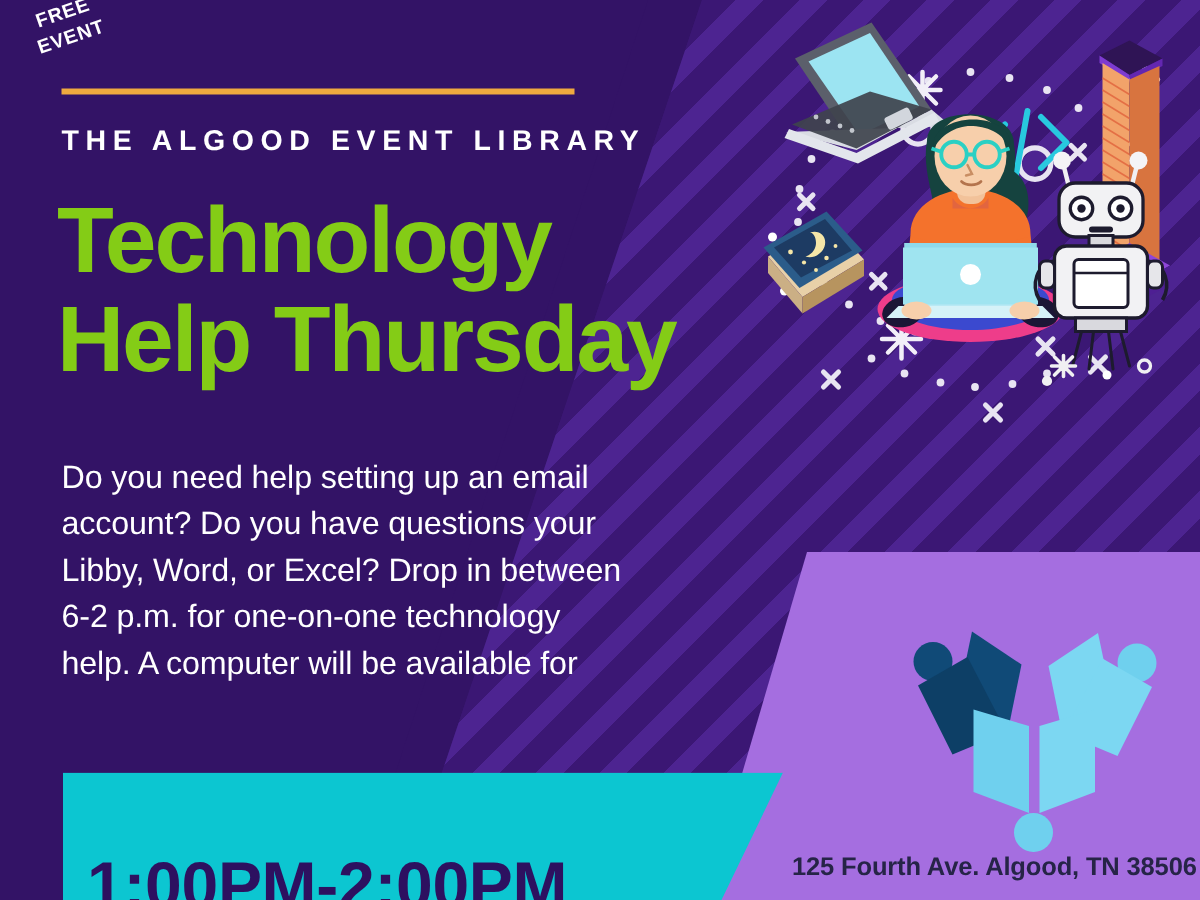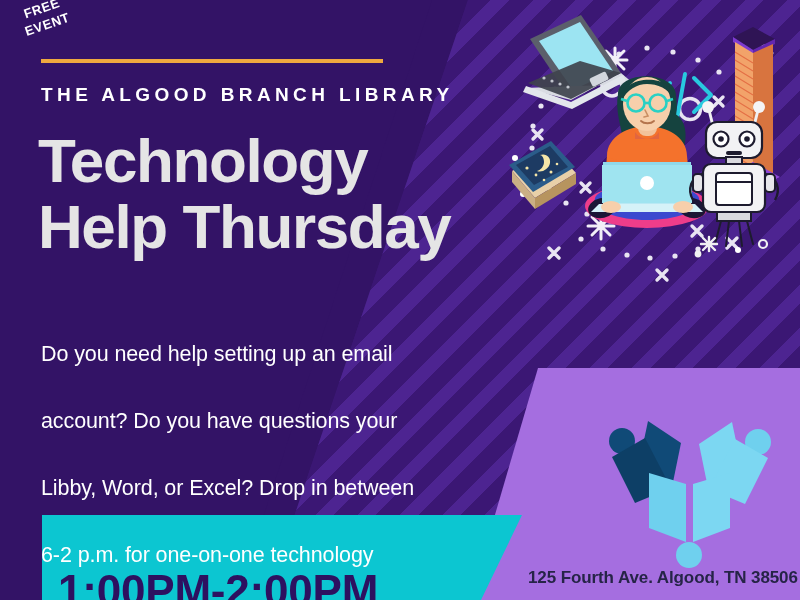--- a/index.html
+++ b/index.html
@@ -99,39 +99,39 @@
     font-size: 19px;
     font-weight: bold;
     letter-spacing: 4.4px;
     white-space: nowrap;
   }
   .headline {
     position: absolute;
     left: 38px;
     top: 128px;
     width: 480px;
-    color: #e5e5e5;
+    color: #84cc16;
     font-size: 62px;
     font-weight: bold;
     line-height: 66px;
     letter-spacing: -1.4px;
   }
   .headline .line { display: block; }
 
   .body-copy {
     position: absolute;
     left: 41px;
     top: 303px;
     width: 425px;
     color: #ffffff;
     font-size: 21.5px;
     line-height: 31px;
     letter-spacing: -0.1px;
   }
-  .body-copy .line { display: block; white-space: nowrap; margin-top: 36px; }
+  .body-copy .line { display: block; white-space: nowrap; }
 
   .event-date {
     position: absolute;
     left: 60px;
     top: 524px;
     color: #2d1160;
     font-size: 24px;
     font-weight: bold;
     letter-spacing: 0.6px;
     white-space: nowrap;
@@ -173,32 +173,33 @@
   <div class="light-panel"></div>
   <div class="cyan-bar"></div>
 
   <div class="free-badge">
     <span>FREE</span>
     <span>EVENT</span>
   </div>
 
   <div class="orange-rule"></div>
 
-  <div class="kicker">THE ALGOOD BRANCH LIBRARY</div>
+  <div class="kicker">THE ALGOOD EVENT LIBRARY</div>
 
   <div class="headline">
     <span class="line">Technology</span>
     <span class="line">Help Thursday</span>
   </div>
 
   <div class="body-copy">
     <span class="line">Do you need help setting up an email</span>
     <span class="line">account? Do you have questions your</span>
     <span class="line">Libby, Word, or Excel? Drop in between</span>
     <span class="line">6-2 p.m. for one-on-one technology</span>
+    <span class="line">help. A computer will be available for</span>
   </div>
 
   <div class="event-time">1:00PM-2:00PM</div>
 
   <div class="address">125 Fourth Ave. Algood, TN 38506</div>
 
   <svg class="illo" id="tech-illustration" viewBox="0 0 305 295">
 
     <g fill="#e8e4f2">
       <circle cx="152" cy="40" r="2.6"></circle>

